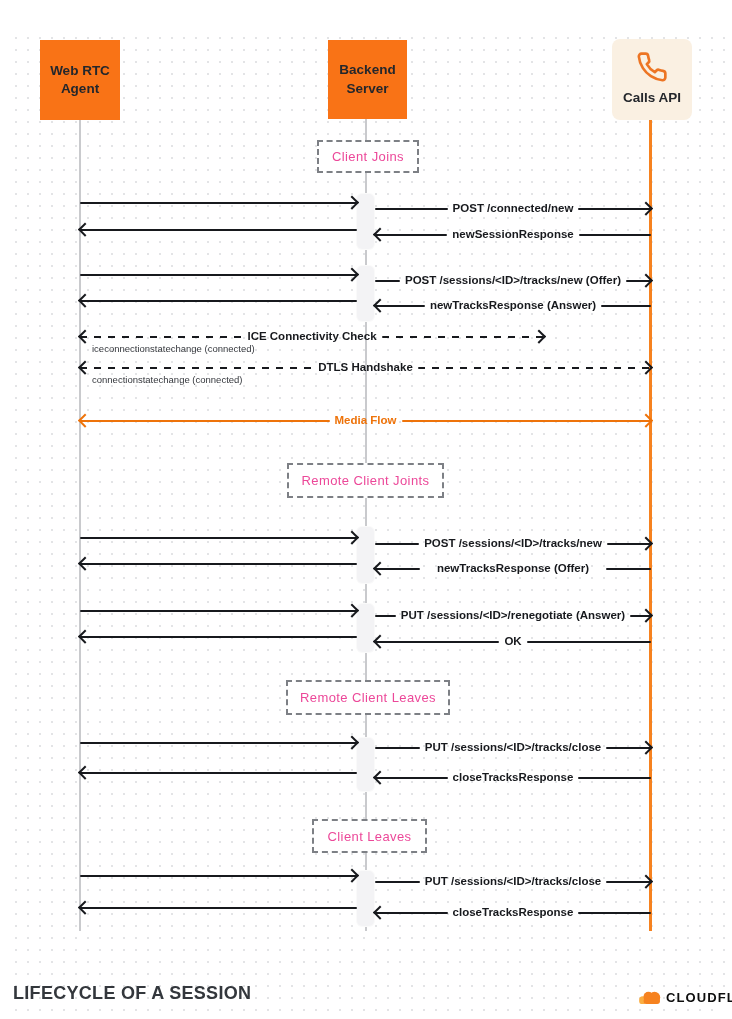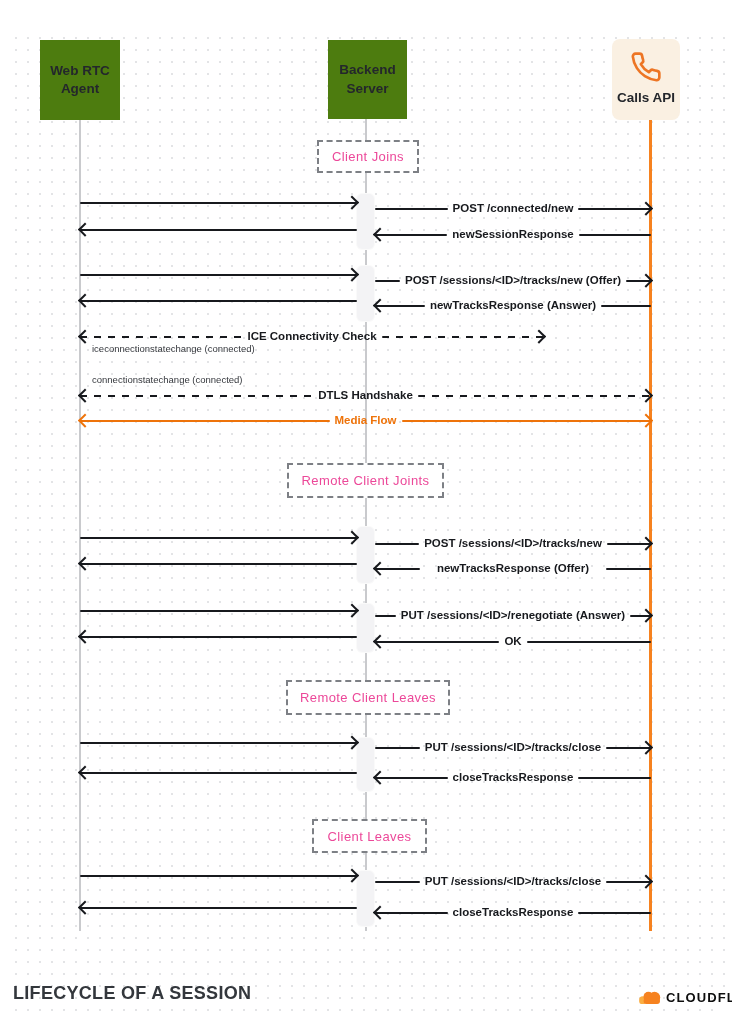--- a/index.html
+++ b/index.html
@@ -8,21 +8,21 @@
   .canvas{position:absolute;left:7px;top:27px;right:7px;bottom:7px;border-radius:12px;background:#ffffff;
           background-image:radial-gradient(circle,#e3e4e6 1.2px,transparent 1.4px);
           background-size:12px 12px;background-position:3px 5px;}
   
   .lifeline{position:absolute;top:119px;height:812px;width:2px;background:#c9cacd;z-index:1;}
   .lifeline.orange{width:3px;background:#f6821f;}
   
   .act{position:absolute;left:357px;width:17px;background:#f3f3f5;border-radius:5px;z-index:2;box-shadow:0 0 0 1px #fafafa;}
   
   .actor{position:absolute;display:flex;flex-direction:column;align-items:center;justify-content:center;
-         background:#4d7c0f;color:#24272c;font-weight:700;font-size:13.5px;line-height:1.35;text-align:center;z-index:3;}
+         background:#f97316;color:#24272c;font-weight:700;font-size:13.5px;line-height:1.35;text-align:center;z-index:3;}
   .actor.calls{background:#faf0e2;border-radius:8px;gap:6px;}
   
   .phase{position:absolute;border:2px dashed #7d8085;background:#ffffff;color:#ec4899;
          display:flex;align-items:center;justify-content:center;font-size:13px;letter-spacing:.4px;z-index:3;white-space:nowrap;}
   
   .msg{position:absolute;display:flex;align-items:center;height:16px;transform:translateY(-8px);z-index:4;}
   .msg .seg{flex:1;height:2.4px;background:#17191d;border-radius:1px;min-width:2px;}
   .msg .lbl{font-weight:700;font-size:11.5px;color:#17191d;padding:0 5px;white-space:nowrap;line-height:1;}
   .msg .head{position:absolute;width:8px;height:8px;border:solid #17191d;border-width:2.4px 2.4px 0 0;top:50%;}
   .msg .head.r{right:0;transform:translateY(-54%) rotate(45deg);}
@@ -54,21 +54,21 @@
   <div class="act" style="top:604px;height:48px;"></div>
   <div class="act" style="top:738px;height:53px;"></div>
   <div class="act" style="top:871px;height:55px;"></div>
 
   <div class="actor" style="left:40px;top:40px;width:80px;height:80px;">
     <span>Web RTC Agent</span>
   </div>
   <div class="actor" style="left:328px;top:40px;width:79px;height:79px;">
     <span>Backend Server</span>
   </div>
-  <div class="actor calls" style="left:612px;top:39px;width:68px;height:81px;">
+  <div class="actor calls" style="left:612px;top:39px;width:80px;height:81px;">
     <span style="display:block;height:32px;">
       <svg width="32" height="32" viewBox="0 0 24 24" fill="none" stroke="#ed7524" stroke-width="2" stroke-linecap="round" stroke-linejoin="round">
         <path d="M22 16.92v3a2 2 0 0 1-2.18 2 19.79 19.79 0 0 1-8.63-3.07 19.5 19.5 0 0 1-6-6 19.79 19.79 0 0 1-3.07-8.67A2 2 0 0 1 4.11 2h3a2 2 0 0 1 2 1.72 12.84 12.84 0 0 0 .7 2.81 2 2 0 0 1-.45 2.11L8.09 9.91a16 16 0 0 0 6 6l1.27-1.27a2 2 0 0 1 2.11-.45 12.84 12.84 0 0 0 2.81.7A2 2 0 0 1 22 16.92z"></path>
       </svg>
     </span>
     <span>Calls API</span>
   </div>
 
   <div class="phase" style="left:317px;top:140px;width:98px;height:29px;">
     <span>Client Joins</span>
@@ -127,21 +127,21 @@
 
   <div class="msg dash" style="left:80px;top:337px;width:464px;">
     <span class="seg"></span>
       <span class="lbl">ICE Connectivity Check</span>
       <span class="seg"></span>
       <span class="head l"></span>
       <span class="head r"></span>
   </div>
   <div class="sub" style="left:92px;top:343px;">iceconnectionstatechange (connected)</div>
 
-  <div class="msg dash" style="left:80px;top:368px;width:571px;margin-top:28px;">
+  <div class="msg dash" style="left:80px;top:368px;width:571px;">
     <span class="seg"></span>
       <span class="lbl">DTLS Handshake</span>
       <span class="seg"></span>
       <span class="head l"></span>
       <span class="head r"></span>
   </div>
   <div class="sub" style="left:92px;top:374px;">connectionstatechange (connected)</div>
 
   <div class="msg orange" style="left:80px;top:421px;width:571px;">
     <span class="seg"></span>

